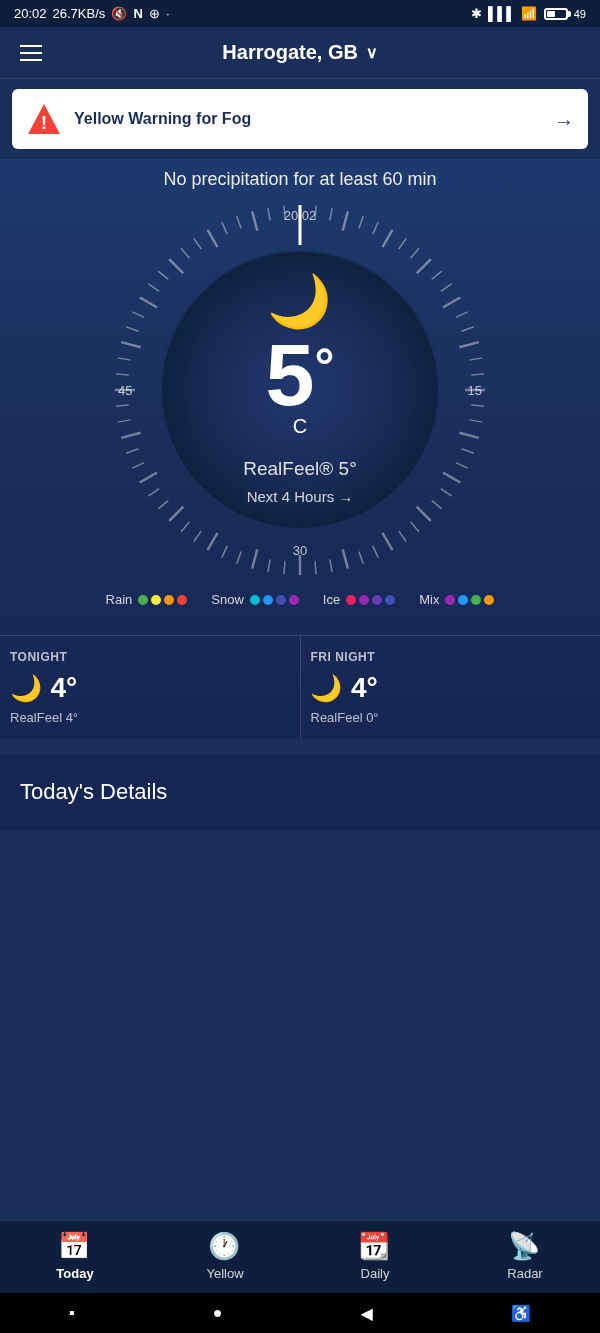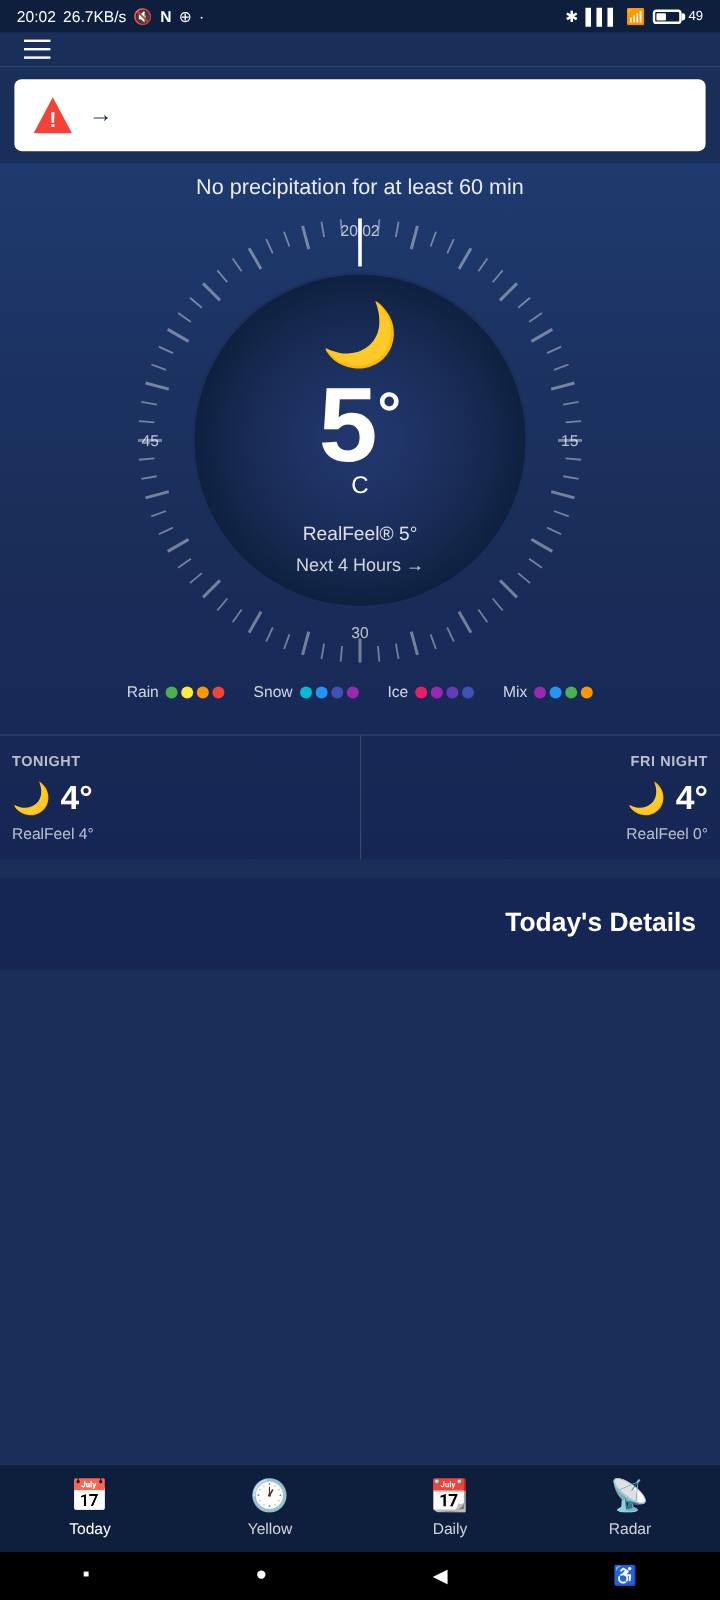--- a/index.html
+++ b/index.html
@@ -168,21 +168,21 @@
       justify-content: center;
     }
     .temp-main .degree { font-size: 50px; margin-top: 10px; }
     .temp-unit {
       font-size: 20px;
       text-align: center;
       margin-top: -4px;
     }
 
     .realfeel {
-      font-size: 16px;
+      font-size: 19px;
       color: rgba(255,255,255,0.85);
       margin-top: 20px;
     }
     .next-hours {
       font-size: 15px;
       color: rgba(255,255,255,0.8);
       margin-top: 8px;
       cursor: pointer;
     }
 
@@ -225,21 +225,21 @@
       margin: 16px 0;
     }
     .forecast-cell {
       flex: 1;
       padding: 14px 10px;
       display: flex;
       flex-direction: column;
       align-items: flex-start;
       border-right: 1px solid rgba(255,255,255,0.15);
     }
-    .forecast-cell:last-child { border-right: none; align-items: flex-end; }
+    .forecast-cell:last-child { border-right: none; }
     .forecast-label {
       font-size: 12px;
       font-weight: 700;
       color: rgba(255,255,255,0.7);
       letter-spacing: 0.5px;
       margin-bottom: 8px;
     }
     .forecast-icon-temp {
       display: flex;
       align-items: center;
@@ -249,23 +249,23 @@
     .forecast-cloud { font-size: 26px; }
     .forecast-temp { font-size: 28px; font-weight: 600; }
     .forecast-realfeel { font-size: 13px; color: rgba(255,255,255,0.7); }
 
     
     .todays-details {
       padding: 24px 20px 10px;
       background: #162654;
     }
     .todays-details-title {
-      text-align: right;
+      text-align: left;
       font-size: 22px;
-      font-weight: 700;
+      font-weight: 400;
       margin-bottom: 16px;
     }
 
     
     .bottom-nav {
       position: fixed;
       bottom: 40px;
       left: 0;
       width: 600px;
       background: #0d1f3c;
@@ -277,21 +277,21 @@
     .nav-item {
       display: flex;
       flex-direction: column;
       align-items: center;
       gap: 4px;
       cursor: pointer;
       flex: 1;
     }
     .nav-icon { font-size: 26px; }
     .nav-label { font-size: 13px; color: rgba(255,255,255,0.8); }
-    .nav-item.active .nav-label { color: white; font-weight: 400; }
+    .nav-item.active .nav-label { color: white; font-weight: 700; }
     .nav-item.active .nav-icon { filter: brightness(1.5); }
 
     
     .android-nav {
       position: fixed;
       bottom: 0;
       left: 0;
       width: 600px;
       height: 40px;
       background: #000;
@@ -325,27 +325,32 @@
     <span style="font-size:11px;">49</span>
   </div>
 </div>
 
 <div class="header">
   <div class="hamburger">
     <span></span>
     <span></span>
     <span></span>
   </div>
+  <div class="location-title">
+    <span>Harrogate, GB</span>
+    <span class="chevron-down">∨</span>
+  </div>
 </div>
 
 <div class="warning-banner">
   <svg class="warning-icon" viewBox="0 0 36 36">
     <polygon points="18,3 34,33 2,33" fill="#f44336" stroke="none"></polygon>
     <text x="18" y="28" text-anchor="middle" fill="white" font-size="18" font-weight="bold">!</text>
   </svg>
+  <span class="warning-text">Yellow Warning for Fog</span>
   <span class="warning-arrow">→</span>
 </div>
 
 <div class="weather-main">
   <div class="no-precip">No precipitation for at least 60 min</div>
 
   <div class="gauge-container">
 
     <span class="time-label time-top">20:02</span>
     <span class="time-label time-left">45</span>

